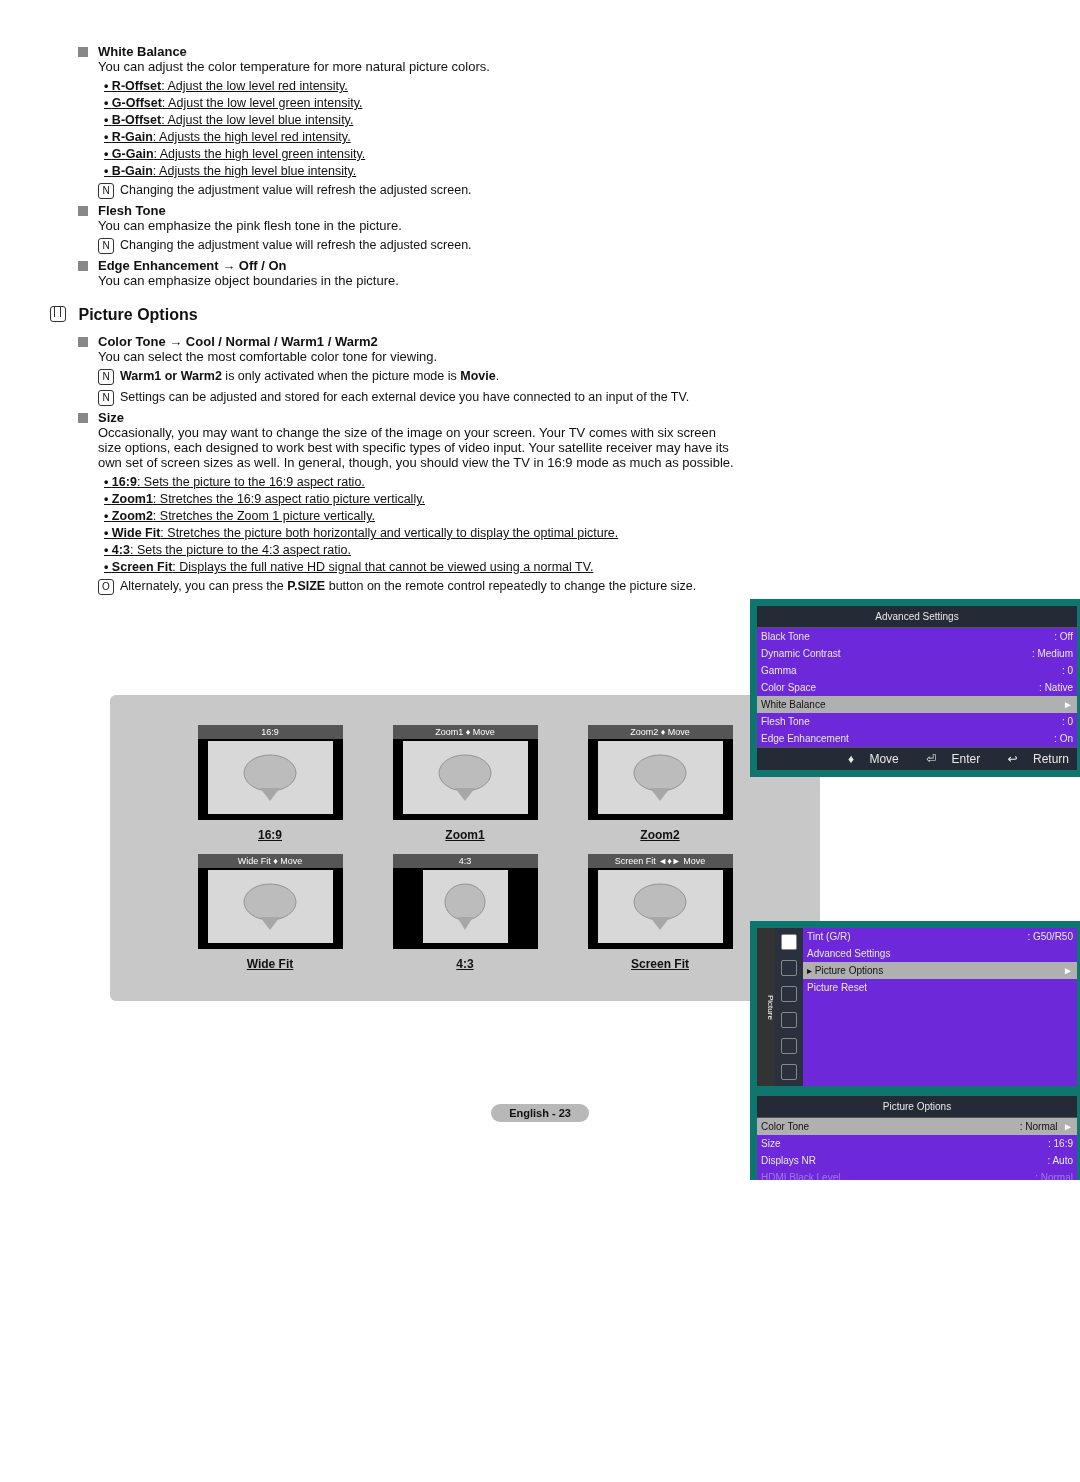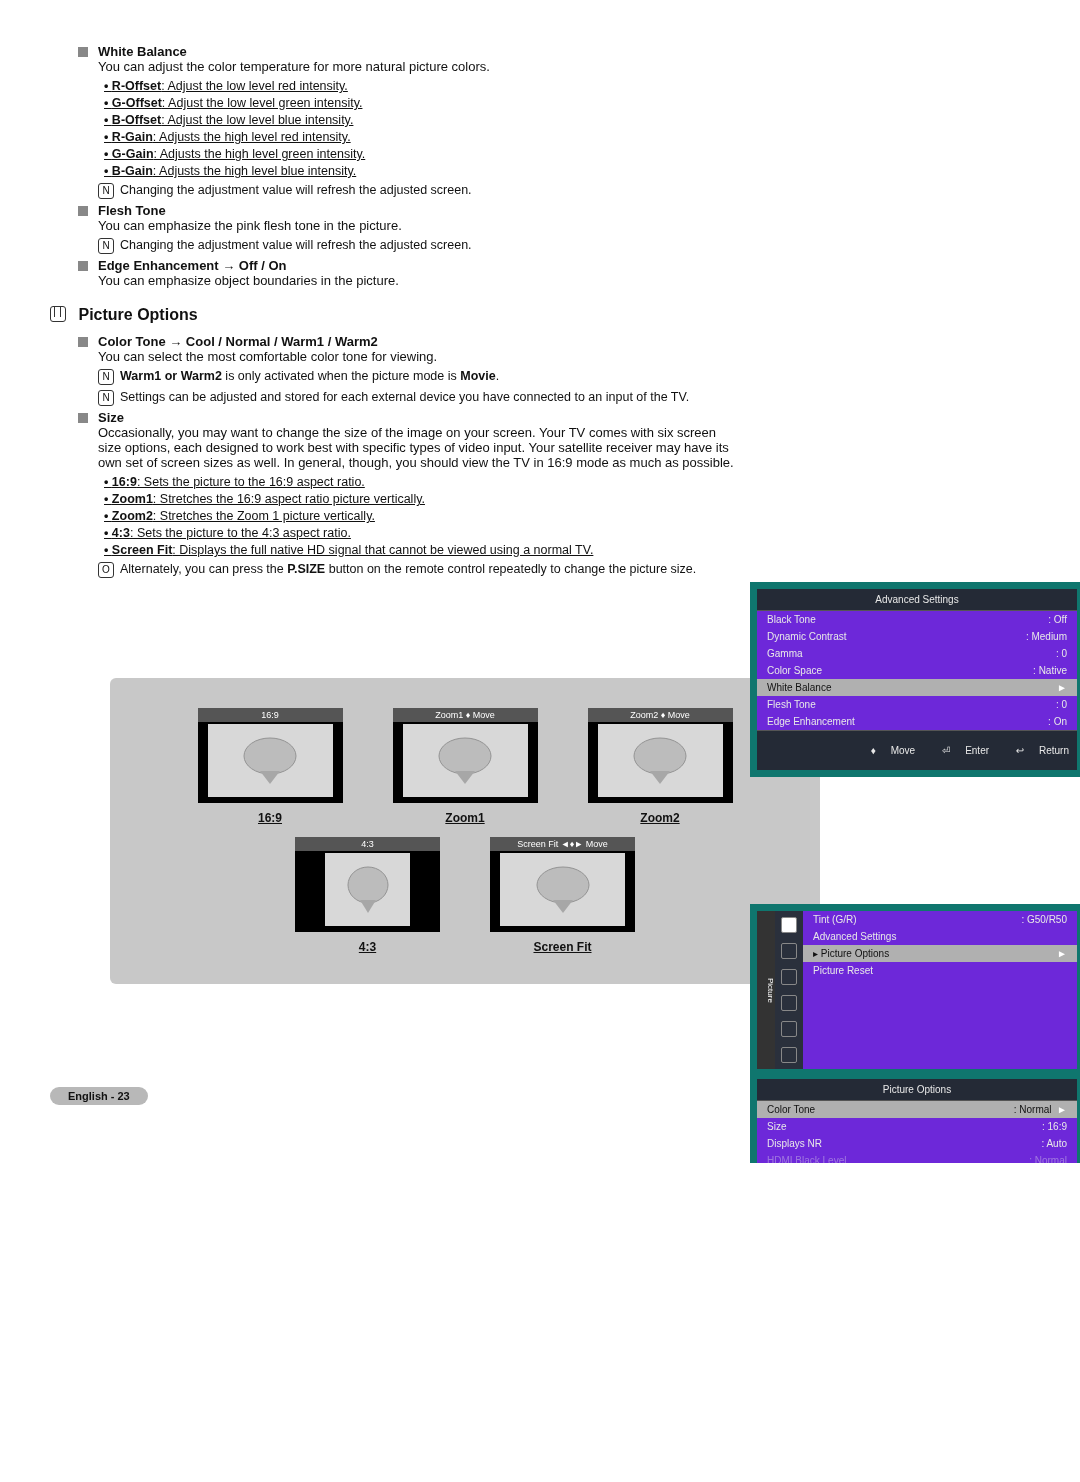--- a/index.html
+++ b/index.html
@@ -10,39 +10,39 @@
   .sq{width:10px;height:10px;background:#888;margin-right:10px;margin-top:3px;flex-shrink:0;}
   .item-body{flex:1; max-width:640px;}
   .item-title{font-weight:bold;}
   .sub-list{margin:5px 0 0 6px; padding:0;text-decoration:underline;}
   .sub-list li{list-style:none; margin:3px 0; font-size:12.5px;}
   .dot::before{content:"• "; font-weight:bold;}
   .note{display:flex; gap:6px; margin-top:5px; font-size:12.5px;}
   .note .icon{border:1px solid #333; border-radius:3px; width:14px;height:14px; font-size:10px; text-align:center; line-height:13px; flex-shrink:0;}
   .osd{position:absolute; width:320px; background:#6d28d9; color:#e8e8e8; font-size:10px; border:7px solid #0f766e;}
   .osd .title{text-align:center; padding:5px 0; border-bottom:1px solid #555; background:#242a36;}
-  .osd .row{display:flex; justify-content:space-between; padding:3px 10px;}
+  .osd .row{display:flex; justify-content:space-between; padding:3px 4px;}
   .osd .row.hl{background:#b0b0b0; color:#111;}
-  .osd .hint{font-size:10px; text-align:right; padding:14px 8px; border-top:1px solid #555; background:#242a36;}
+  .osd .hint{font-size:12px; text-align:right; padding:4px 8px; border-top:1px solid #555; background:#242a36;}
   .osd .hint span{margin-left:12px;}
   .osd .arrow{color:#fff;}
   .remote-box{position:absolute; width:240px; border:2px solid #333; padding:10px; font-size:11px; background:#fff;}
   .remote-btn{display:inline-block; border:1.5px solid #333; padding:3px 6px; margin:3px; min-width:44px; text-align:center; font-size:10px;}
   .remote-tri{position:absolute; right:-2px; top:18px;}
   .thumbs{background:#c8c8c8; padding:18px 35px; border-radius:6px; margin:20px 0 0 60px; width:640px;}
   .thumb-row{display:flex; gap:50px; justify-content:center; margin:12px 0;}
   .thumb{text-align:center;}
   .thumb .pic{width:145px; height:95px; background:#000; position:relative; }
   .thumb .hdr{position:absolute; top:0; left:0; right:0; background:#555; color:#fff; font-size:9px; padding:2px 0; text-align:center;}
   .thumb .inner{position:absolute; left:10px; right:10px; top:16px; bottom:6px; background:#d8d8d8; display:flex; align-items:center; justify-content:center;}
   .thumb .narrow .inner{left:30px; right:30px;}
   .thumb .label{text-decoration:underline; font-weight:bold; margin-top:8px; font-size:12px;}
   .balloon{opacity:.6;}
   .continued{font-style:italic; text-align:right; margin:70px 60px 0 0; font-size:12px;}
-  .footer{text-align:left; margin-top:20px;}
+  .footer{text-align:center; margin-top:20px;}
   .footer span{background:#b8b8b8; padding:3px 18px; border-radius:10px; font-size:11px; font-weight:bold;}
   .side-panel{width:18px;background:#333;color:#fff;font-size:8px;writing-mode:vertical-rl;text-align:center;padding:4px 0;}
   .menu-icons{width:28px;background:#2a303c;display:flex;flex-direction:column;align-items:center;gap:10px;padding:6px 0;}
   .menu-icons div{width:14px;height:14px;border:1px solid #888;border-radius:2px;}
   .menu-icons div.sel{background:#fff;}
   .right-rail{position:absolute; left:700px; width:340px;}
 </style>
 </head>
 <body>
 
@@ -113,20 +113,21 @@
 
     <div class="item-row">
       <div class="sq"></div>
       <div class="item-body">
         <div class="item-title">Size</div>
         <div>Occasionally, you may want to change the size of the image on your screen. Your TV comes with six screen size options, each designed to work best with specific types of video input. Your satellite receiver may have its own set of screen sizes as well. In general, though, you should view the TV in 16:9 mode as much as possible.</div>
         <ul class="sub-list">
           <li class="dot"><b>16:9</b><span>: Sets the picture to the 16:9 aspect ratio.</span></li>
           <li class="dot"><b>Zoom1</b><span>: Stretches the 16:9 aspect ratio picture vertically.</span></li>
           <li class="dot"><b>Zoom2</b><span>: Stretches the Zoom 1 picture vertically.</span></li>
+          <li class="dot"><b>Wide Fit</b><span>: Stretches the picture both horizontally and vertically to display the optimal picture.</span></li>
           <li class="dot"><b>4:3</b><span>: Sets the picture to the 4:3 aspect ratio.</span></li>
           <li class="dot"><b>Screen Fit</b><span>: Displays the full native HD signal that cannot be viewed using a normal TV.</span></li>
         </ul>
         <div class="note">
           <div class="icon">O</div>
           <div><span>Alternately, you can press the </span><b>P.SIZE</b><span> button on the remote control repeatedly to change the picture size.</span></div>
         </div>
       </div>
     </div>
   </div>
@@ -283,20 +284,32 @@
                 <ellipse cx="30" cy="20" rx="26" ry="18" fill="#aaa" stroke="#666"></ellipse>
                 <path d="M20 35 L30 48 L40 35 Z" fill="#888"></path>
               </svg>
             </div>
           </div>
         <div class="label">Zoom2</div>
       </div>
     </div>
     <div class="thumb-row">
       <div class="thumb">
+        <div class="pic">
+            <div class="hdr">Wide Fit ♦ Move</div>
+            <div class="inner">
+              <svg class="balloon" width="60" height="50">
+                <ellipse cx="30" cy="20" rx="26" ry="18" fill="#aaa" stroke="#666"></ellipse>
+                <path d="M20 35 L30 48 L40 35 Z" fill="#888"></path>
+              </svg>
+            </div>
+          </div>
+        <div class="label">Wide Fit</div>
+      </div>
+      <div class="thumb">
         <div class="pic narrow">
             <div class="hdr">4:3</div>
             <div class="inner">
               <svg class="balloon" width="50" height="50">
                 <ellipse cx="25" cy="20" rx="20" ry="18" fill="#aaa" stroke="#666"></ellipse>
                 <path d="M17 35 L25 48 L33 35 Z" fill="#888"></path>
               </svg>
             </div>
           </div>
         <div class="label">4:3</div>

